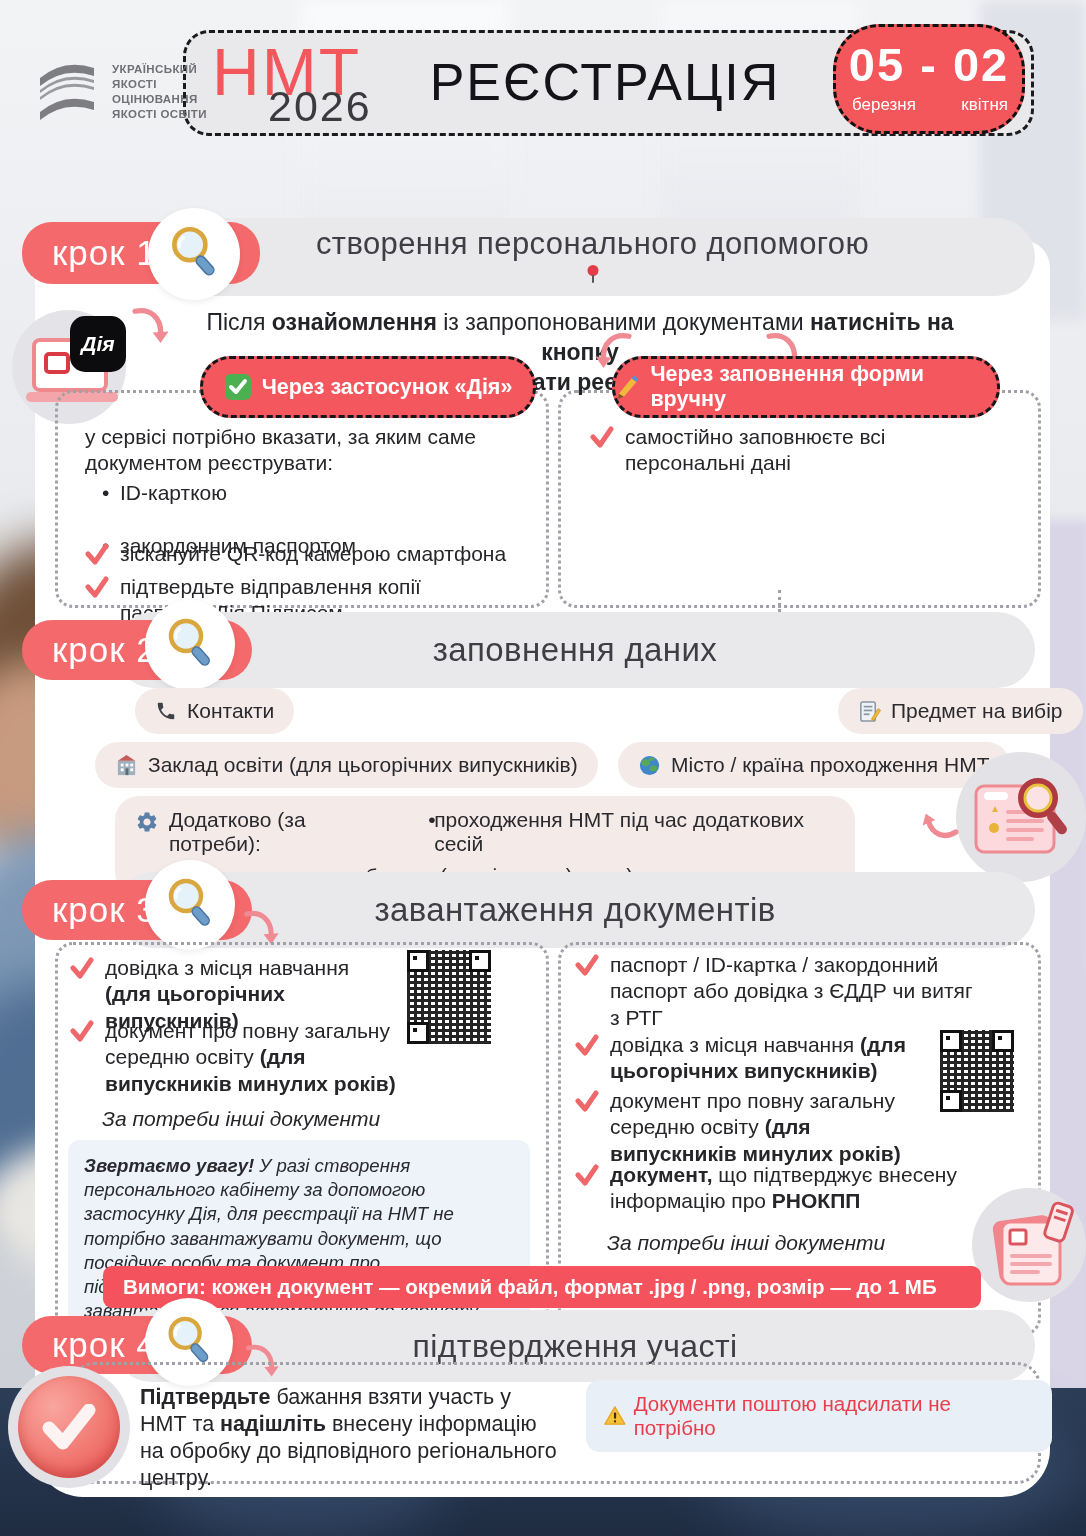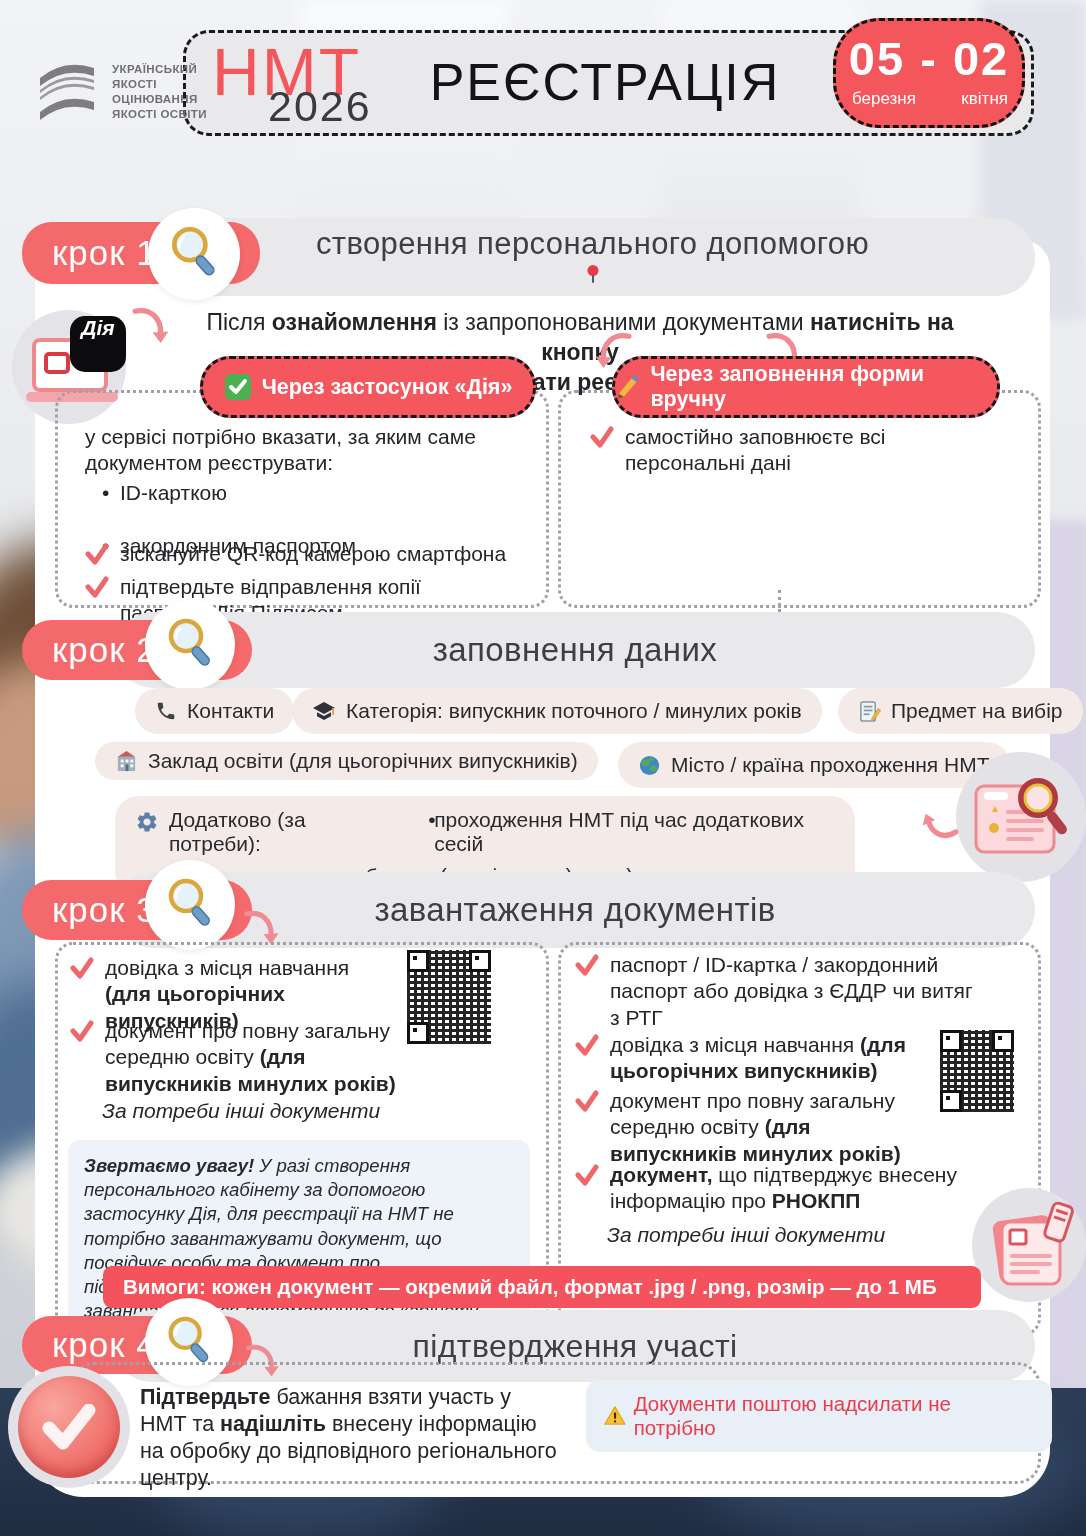--- a/index.html
+++ b/index.html
@@ -34,21 +34,21 @@
   
   .intro{font-size:23px;color:#222428;text-align:center;line-height:1.3;}
   .branch-pill{background:#f4585e;border:3px dashed #17171b;border-radius:30px;color:#fff;
                font-weight:bold;font-size:21.5px;display:flex;align-items:center;justify-content:center;gap:10px;}
   .body-txt{font-size:21px;line-height:1.26;color:#26262a;}
   .bullet{position:relative;padding-left:30px;}
   .bullet::before{content:"\2022";position:absolute;left:12px;}
   .chk{display:flex;gap:11px;align-items:flex-start;}
   .chk svg{flex-shrink:0;margin-top:2px;}
   .seg-b{font-weight:bold;}
-  .seg-i{font-style:italic;}
+  .seg-i{font-style:italic;margin-top:8px;}
 
   
   .pill{background:#f4ebe9;border-radius:24px;display:flex;align-items:center;gap:10px;
         font-size:21px;color:#2a2a2e;padding:0 20px;}
   .pill svg{flex-shrink:0;}
 
   
   .note-box{background:#edf3f9;border-radius:12px;padding:14px 16px;font-size:18.6px;line-height:1.3;color:#2a2a2e;}
   .req-bar{background:#f4525c;border-radius:9px;color:#fff;font-weight:bold;font-size:20.5px;
            display:flex;align-items:center;padding-left:20px;}
@@ -109,21 +109,21 @@
     <div>УКРАЇНСЬКИЙ</div>
     <div>ЯКОСТІ</div>
     <div>ОЦІНЮВАННЯ</div>
     <div>ЯКОСТІ ОСВІТИ</div>
   </div>
 
   <div class="abs brand" style="left:212px;top:34px;">НМТ</div>
   <div class="abs brand-year" style="left:268px;top:82px;">2026</div>
   <div class="abs main-title" style="left:390px;top:52px;width:430px;">РЕЄСТРАЦІЯ</div>
 
-  <div class="abs date-badge" style="left:833px;top:18px;width:186px;height:104px;">
+  <div class="abs date-badge" style="left:833px;top:24px;width:186px;height:104px;">
     <div class="abs" style="left:0;top:10px;width:100%;text-align:center;font-size:47px;font-weight:bold;letter-spacing:2px;">
       <span>05</span>
       <span>-</span>
       <span>02</span>
     </div>
     <div class="abs" style="left:16px;top:68px;font-size:17px;">березня</div>
     <div class="abs" style="right:14px;top:68px;font-size:17px;">квітня</div>
   </div>
 
 
@@ -155,21 +155,21 @@
   </div>
 
   <div class="abs" style="left:12px;top:310px;width:114px;height:114px;border-radius:50%;background:#e4e4e8;"></div>
   <div class="abs" style="left:24px;top:338px;">
     <svg width="96" height="68" viewBox="0 0 96 68">
       <rect x="10" y="2" width="72" height="50" rx="6" fill="#ffffff" stroke="#ee8a8e" stroke-width="4"></rect>
       <rect x="22" y="16" width="22" height="18" rx="3" fill="#fff" stroke="#d93a44" stroke-width="4"></rect>
       <rect x="2" y="54" width="92" height="10" rx="5" fill="#f3a5aa"></rect>
     </svg>
   </div>
-  <div class="abs" style="left:70px;top:316px;width:56px;height:56px;border-radius:15px;background:#0c0c0e;display:flex;align-items:flex-start;justify-content:center;color:#fff;font-size:21px;font-style:italic;font-weight:bold;">
+  <div class="abs" style="left:70px;top:316px;width:56px;height:56px;border-radius:15px;background:#0c0c0e;display:flex;align-items:center;justify-content:center;color:#fff;font-size:21px;font-style:italic;font-weight:bold;">
     <span>Дія</span>
   </div>
   <div class="abs" style="left:126px;top:306px;">
     <svg width="48" height="44" viewBox="0 0 50 50">
         <path d="M8 6 C26 2,38 14,37 32" stroke="#f08a93" stroke-width="6" fill="none" stroke-linecap="round"></path>
         <polygon points="37,42 28,30 46,29" fill="#f08a93"></polygon>
       </svg>
   </div>
 
   <div class="abs" style="left:592px;top:330px;transform:scaleX(-1);">
@@ -243,41 +243,33 @@
           <rect x="36" y="31" width="9" height="21" rx="4.5" fill="#6d9ec9" stroke="#48749f" stroke-width="1.5"></rect>
         </g>
     </svg>
   </div>
 
   <div class="abs pill" style="left:135px;top:688px;height:46px;">
     <svg width="22" height="22" viewBox="0 0 24 24">
       <path d="M6.62 10.79c1.44 2.83 3.76 5.14 6.59 6.59l2.2-2.2c.27-.27.67-.36 1.02-.24 1.12.37 2.33.57 3.57.57.55 0 1 .45 1 1V20c0 .55-.45 1-1 1-9.39 0-17-7.61-17-17 0-.55.45-1 1-1h3.5c.55 0 1 .45 1 1 0 1.25.2 2.45.57 3.57.11.35.03.74-.25 1.02l-2.2 2.2z" fill="#3f4348"></path>
     </svg>
     <span>Контакти</span>
-  </div>
-  <div class="abs pill" style="left:292px;top:688px;height:46px;">
-    <svg width="24" height="24" viewBox="0 0 24 24">
-      <path d="M12 3 L1 9 l11 6 11-6z" fill="#2f3338"></path>
-      <path d="M5 13.2v4L12 21l7-3.8v-4L12 17z" fill="#2f3338"></path>
-      <rect x="20.2" y="9" width="1.8" height="7" fill="#e0a33c"></rect>
-    </svg>
-    <span>Категорія: випускник поточного / минулих років</span>
   </div>
   <div class="abs pill" style="left:838px;top:688px;height:46px;">
     <svg width="23" height="23" viewBox="0 0 24 24">
       <rect x="3" y="2" width="15" height="20" rx="2" fill="#eef3f7" stroke="#8a97a5" stroke-width="1.6"></rect>
       <rect x="6" y="6" width="9" height="1.8" fill="#8a97a5"></rect>
         <rect x="6" y="10" width="9" height="1.8" fill="#8a97a5"></rect>
         <rect x="6" y="14" width="6" height="1.8" fill="#8a97a5"></rect>
       <path d="M14 20 L21 9 L23.5 10.8 L16.5 21.5 Z" fill="#f0b93c" stroke="#c88f1d" stroke-width=".8"></path>
     </svg>
     <span>Предмет на вибір</span>
   </div>
 
-  <div class="abs pill" style="left:95px;top:742px;height:38px;">
+  <div class="abs pill" style="left:95px;top:742px;height:46px;">
     <svg width="23" height="23" viewBox="0 0 24 24">
       <rect x="3" y="7" width="18" height="15" fill="#9fb0bd"></rect>
       <polygon points="12,1 21,7 3,7" fill="#c45c5c"></polygon>
       <rect x="6" y="10" width="3" height="3" fill="#fff"></rect>
         <rect x="11" y="10" width="3" height="3" fill="#fff"></rect>
         <rect x="16" y="10" width="3" height="3" fill="#fff"></rect>
       <rect x="6" y="15" width="3" height="3" fill="#fff"></rect>
         <rect x="11" y="15" width="3" height="7" fill="#5d6b77"></rect>
         <rect x="16" y="15" width="3" height="3" fill="#fff"></rect>
     </svg>

